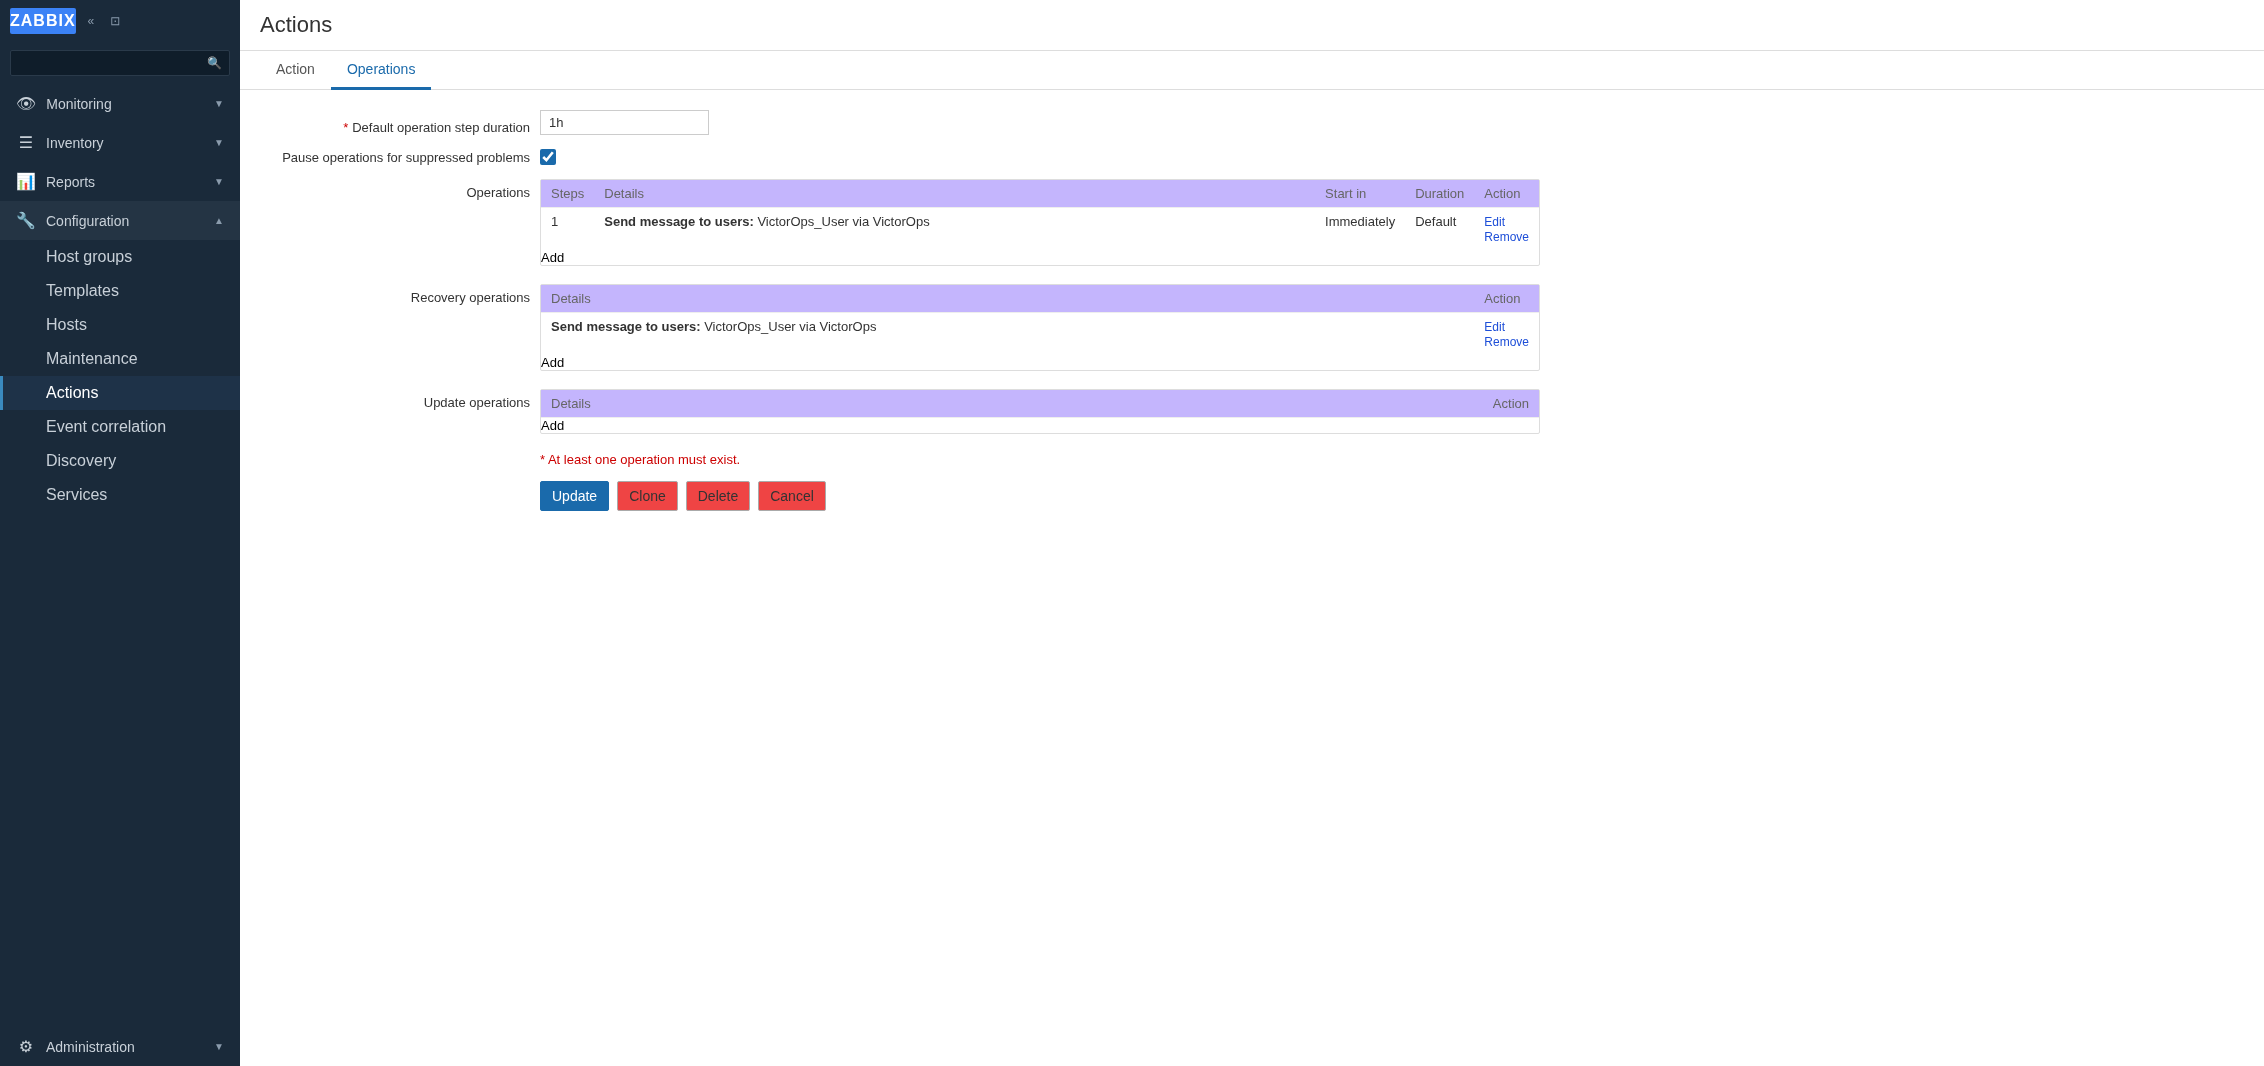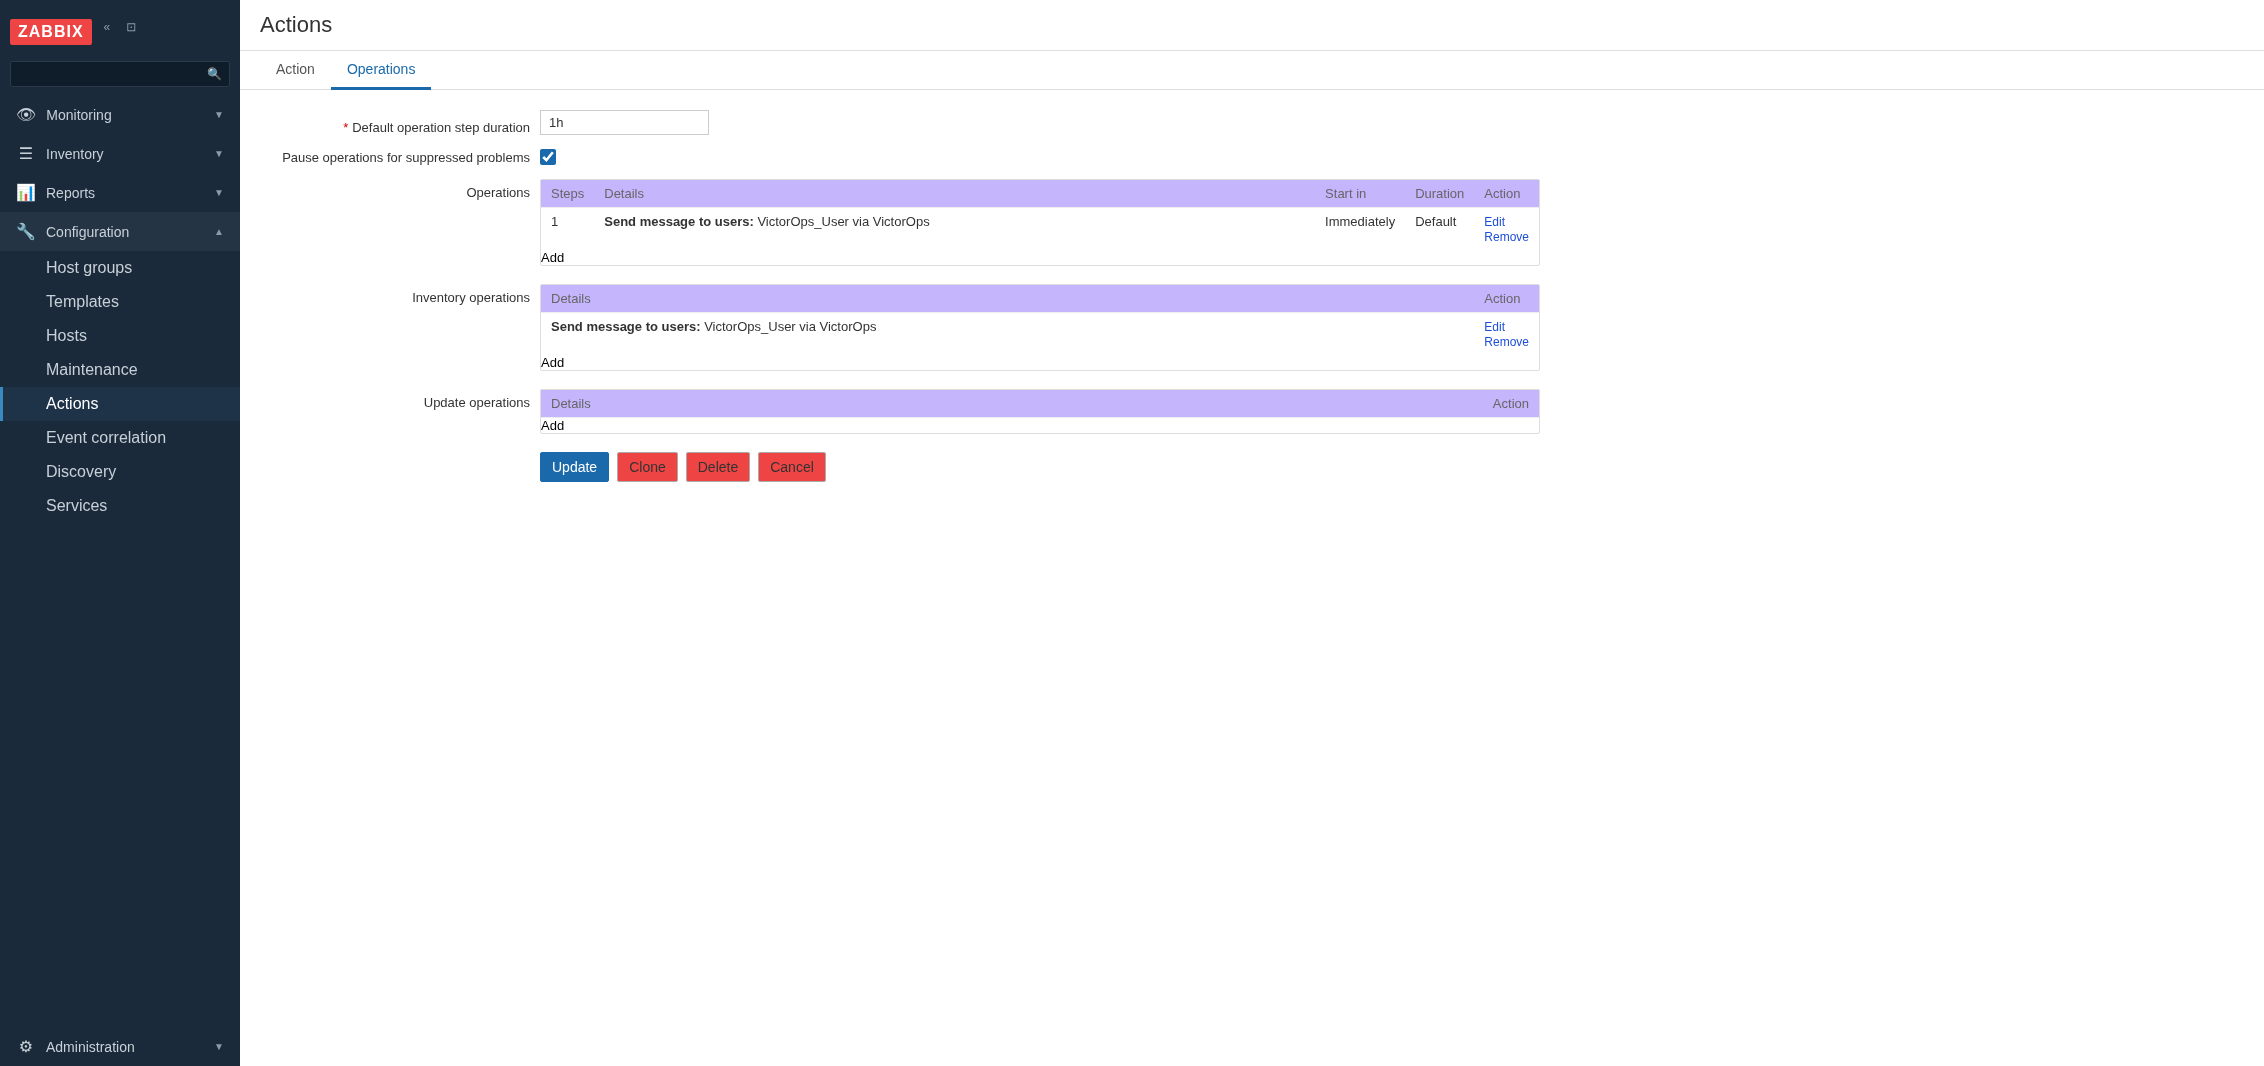--- a/index.html
+++ b/index.html
@@ -19,28 +19,27 @@
 
     #sidebar-header {
       display: flex;
       align-items: center;
       padding: 8px 10px;
       background: #1a2a3a;
       gap: 8px;
     }
 
     #logo {
-      background: #ef4444;
+      background: #3b82f6;
       color: white;
       font-weight: bold;
       font-size: 16px;
-      padding: 4px 8px;
+      padding: 4px 0;
       border-radius: 2px;
       letter-spacing: 1px;
-      margin-top: 11px;
     }
 
     .sidebar-collapse-btn {
       color: #8a9bac;
       cursor: pointer;
       font-size: 12px;
       padding: 2px 4px;
     }
 
     #search-box {
@@ -381,21 +380,21 @@
                   <span class="action-link">Remove</span>
                 </td>
               </tr>
             </tbody>
           </table>
           <a class="add-link">Add</a>
         </div>
       </div>
 
       <div class="ops-section">
-        <div class="ops-label">Inventory operations</div>
+        <div class="ops-label">Recovery operations</div>
         <div class="ops-table-container">
           <table class="ops-table">
             <thead>
               <tr>
                 <th>Details</th>
                 <th style="width:100%;"></th>
                 <th>Action</th>
               </tr>
             </thead>
             <tbody>
@@ -427,20 +426,21 @@
                 <th>Action</th>
               </tr>
             </thead>
             <tbody>
             </tbody>
           </table>
           <a class="add-link">Add</a>
         </div>
       </div>
 
+      <div class="error-msg">* At least one operation must exist.</div>
 
       <div class="btn-row">
         <button class="btn btn-primary">Update</button>
         <button class="btn btn-secondary">Clone</button>
         <button class="btn btn-secondary">Delete</button>
         <button class="btn btn-secondary">Cancel</button>
       </div>
 
     </div>
   </div>

